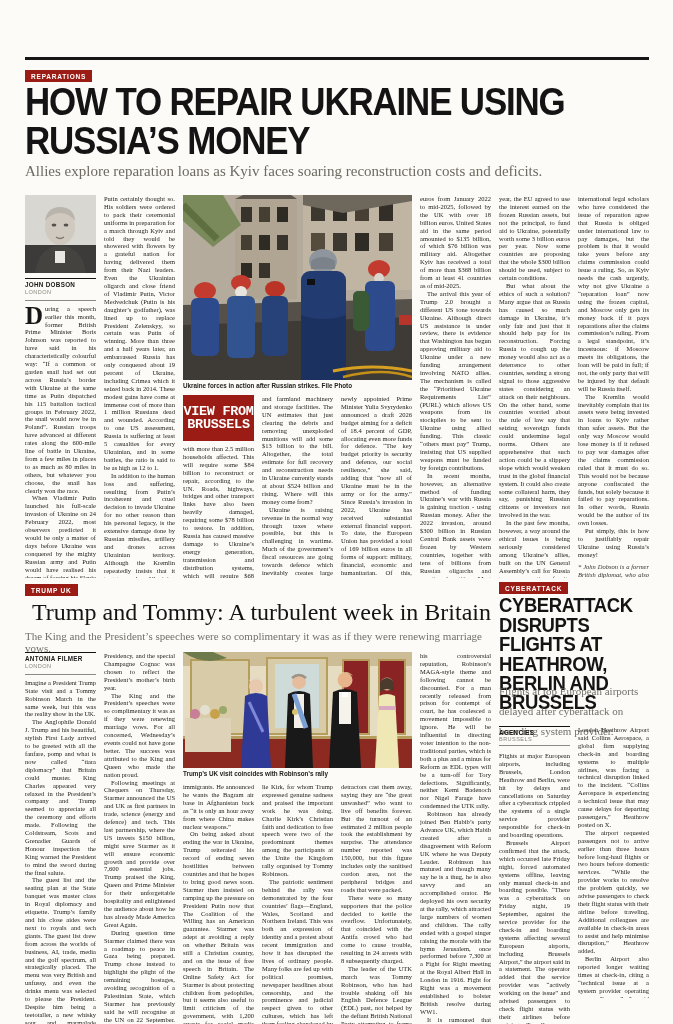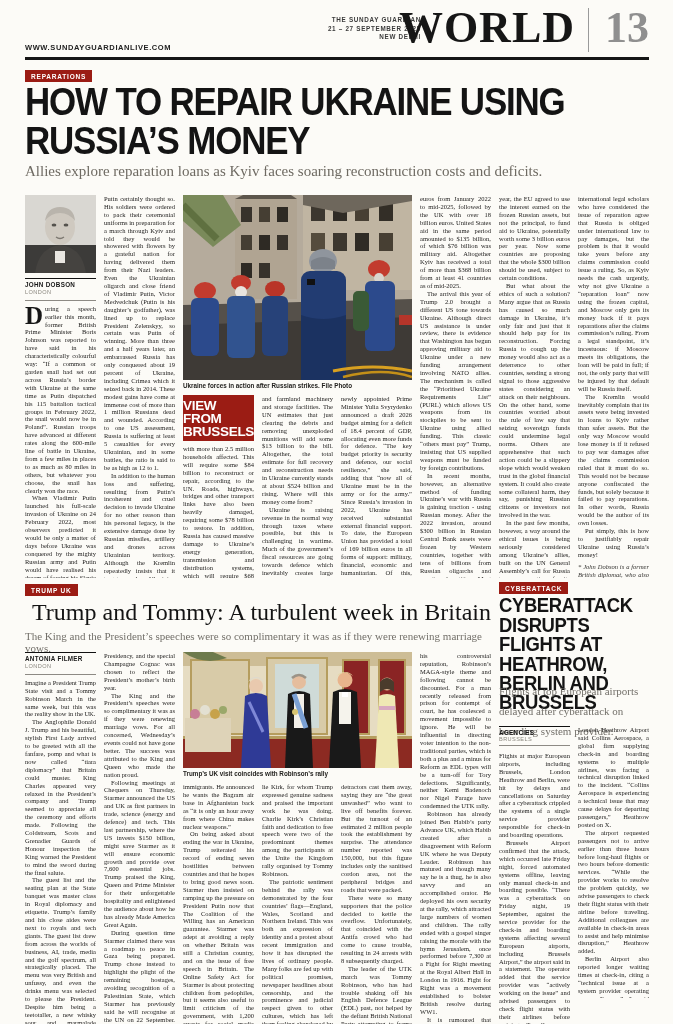--- a/index.html
+++ b/index.html
@@ -49,40 +49,29 @@
   .byline .loc{font-size:5.6px;color:#8a877f;letter-spacing:.4px;}
   
   .photo-wrap{position:absolute;}
   .photo-wrap svg{display:block;}
   .caption{font-family:"Liberation Sans",sans-serif;font-size:6.3px;font-weight:bold;
            color:#23221f;margin-top:2px;line-height:7px;}
   .spacer-main{height:200px;}
   .spacer-trump{height:131px;}
   .viewbox{background:#9b1c14;color:#fff;height:46px;margin-bottom:4px;
            display:flex;flex-direction:column;justify-content:center;align-items:center;
-           font-family:Liberation Sans, sans-serif;font-weight:800;font-size:13.5px;
+           font-family:Liberation Mono, monospace;font-weight:800;font-size:13.5px;
            line-height:13px;letter-spacing:-.3px;box-shadow:inset 0 0 0 1px #9b1c14;}
   .portrait{width:71px;height:78px;margin-bottom:3px;}
 </style>
 </head>
 <body>
 
 <div class="page">
 
-  <div class="masthead">
-    <div class="site-url">WWW.SUNDAYGUARDIANLIVE.COM</div>
-    <div class="issue-info">
-      <div>THE SUNDAY GUARDIAN</div>
-      <div>21 – 27 SEPTEMBER 2025</div>
-      <div>NEW DELHI</div>
-    </div>
-    <div class="section-name">WORLD</div>
-    <div class="mast-rule"></div>
-    <div class="page-number">13</div>
-  </div>
   <div class="top-rule"></div>
 
   <div class="tag" style="left:25px;top:70px;">REPARATIONS</div>
   <div class="h1">HOW TO REPAIR UKRAINE USING RUSSIA’S MONEY</div>
   <div class="standfirst">Allies explore reparation loans as Kyiv faces soaring reconstruction costs and deficits.</div>
 
   <div class="cols" style="left:25px;top:195px;height:383px;">
     <div class="col dropcap" style="height:383px;">
       <svg class="portrait" viewBox="0 0 71 78" xmlns="http://www.w3.org/2000/svg">
         <rect width="71" height="78" fill="#d9d7d2"></rect>

